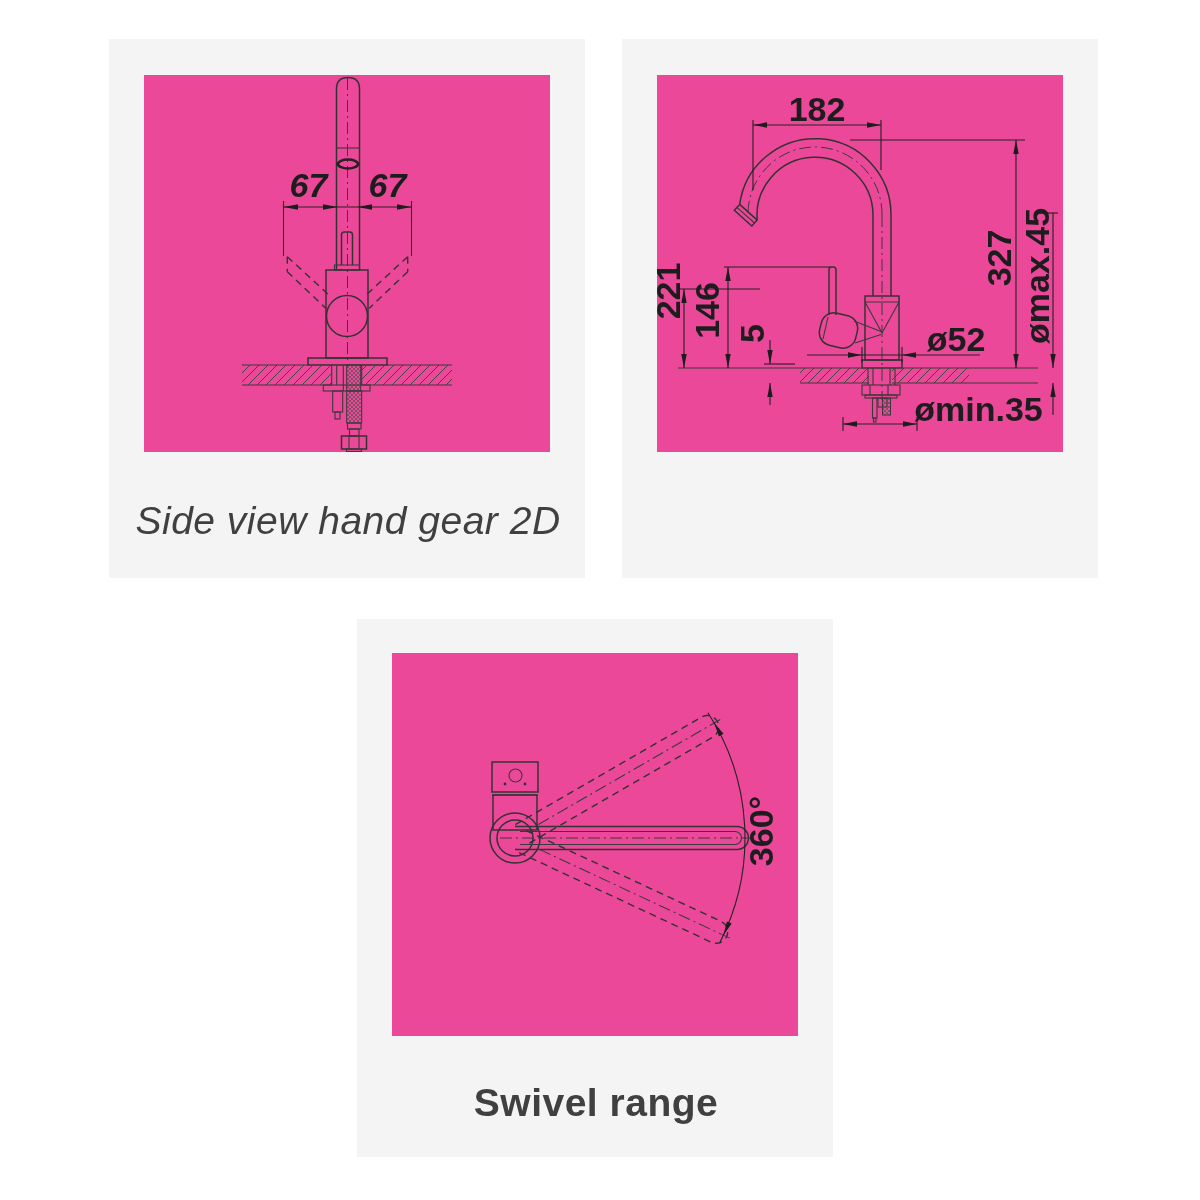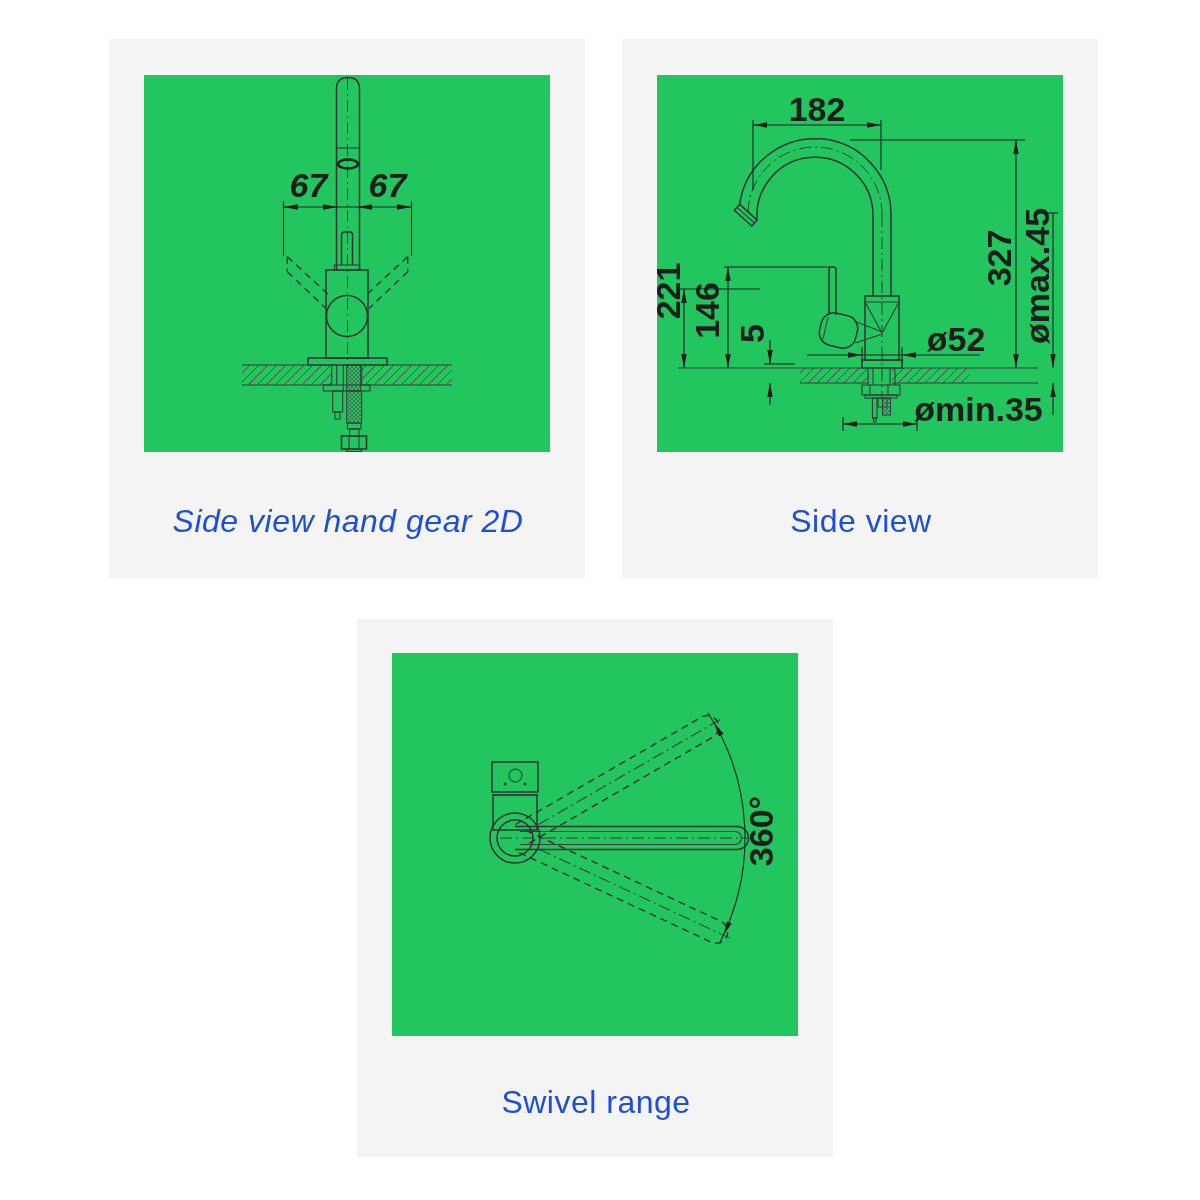--- a/index.html
+++ b/index.html
@@ -2,26 +2,26 @@
 <html><head>
 <meta charset="utf-8">
 <style>
   html,body{margin:0;padding:0;background:#ffffff;width:1200px;height:1200px;
     font-family:"Liberation Sans", sans-serif;}
   .stage{position:relative;width:1200px;height:1200px;background:#ffffff;overflow:hidden;}
   .panel{position:absolute;background:#f4f4f4;}
   #panel-front{left:109px;top:39px;width:476px;height:539px;font-style:italic;}
   #panel-side{left:622px;top:39px;width:476px;height:539px;}
   #panel-swivel{left:357px;top:619px;width:476px;height:538px;}
-  .canvas{position:absolute;left:35px;top:36px;width:406px;height:377px;background:#22c55e;}
+  .canvas{position:absolute;left:35px;top:36px;width:406px;height:377px;background:#ec4899;}
   #panel-swivel .canvas{top:34px;height:383px;}
   .caption{position:absolute;left:2px;right:0;bottom:0;display:flex;align-items:center;justify-content:center;
-    color:#1d4ed8;font-size:32px;letter-spacing:0.5px;padding-top:12px;}
+    color:#404040;font-size:39px;letter-spacing:0.5px;padding-top:12px;}
   #panel-front .caption,#panel-side .caption{top:413px;}
-  #panel-swivel .caption{top:417px;}
+  #panel-swivel .caption{top:417px;font-weight:bold;}
   svg{display:block;}
   svg text{font-family:"Liberation Sans", sans-serif;font-weight:bold;font-size:34px;fill:#1d1d1d;}
   .obj{stroke:#333333;stroke-width:1.5;fill:none;}
   .obj-thin{stroke:#3a3a3a;stroke-width:1.1;fill:none;}
   .dim{stroke:#222222;stroke-width:1.1;fill:none;}
   .arr{fill:#1d1d1d;stroke:none;}
   .cl{stroke:#3a3a3a;stroke-width:1;fill:none;stroke-dasharray:12 4 2 4;}
   .dash{stroke:#333333;stroke-width:1.4;fill:none;stroke-dasharray:7 5;}
   .dashcl{stroke:#3a3a3a;stroke-width:1;fill:none;stroke-dasharray:12 4 2 4;}
 </style>
@@ -226,21 +226,20 @@
         <g>
           <line class="dim" x1="186" y1="342" x2="186" y2="356"></line>
           <line class="dim" x1="260" y1="342" x2="260" y2="356"></line>
           <line class="dim" x1="186" y1="349" x2="260" y2="349"></line>
           <polygon class="arr" points="186,349 200,346.3 200,351.7"></polygon>
           <polygon class="arr" points="260,349 246,346.3 246,351.7"></polygon>
           <text x="321.5" y="346" text-anchor="middle">ømin.35</text>
         </g>
       </svg>
     </div>
-    <div class="caption">Side view</div>
   </div>
 
   <div class="panel" id="panel-swivel">
     <div class="canvas">
       <svg width="406" height="383" viewBox="0 0 406 383">
 
         <g>
           <rect class="obj" x="100" y="109" width="46" height="30"></rect>
           <line class="obj-thin" x1="100" y1="142" x2="146" y2="142"></line>
           <circle class="obj-thin" cx="123.5" cy="122.5" r="6.5"></circle>

